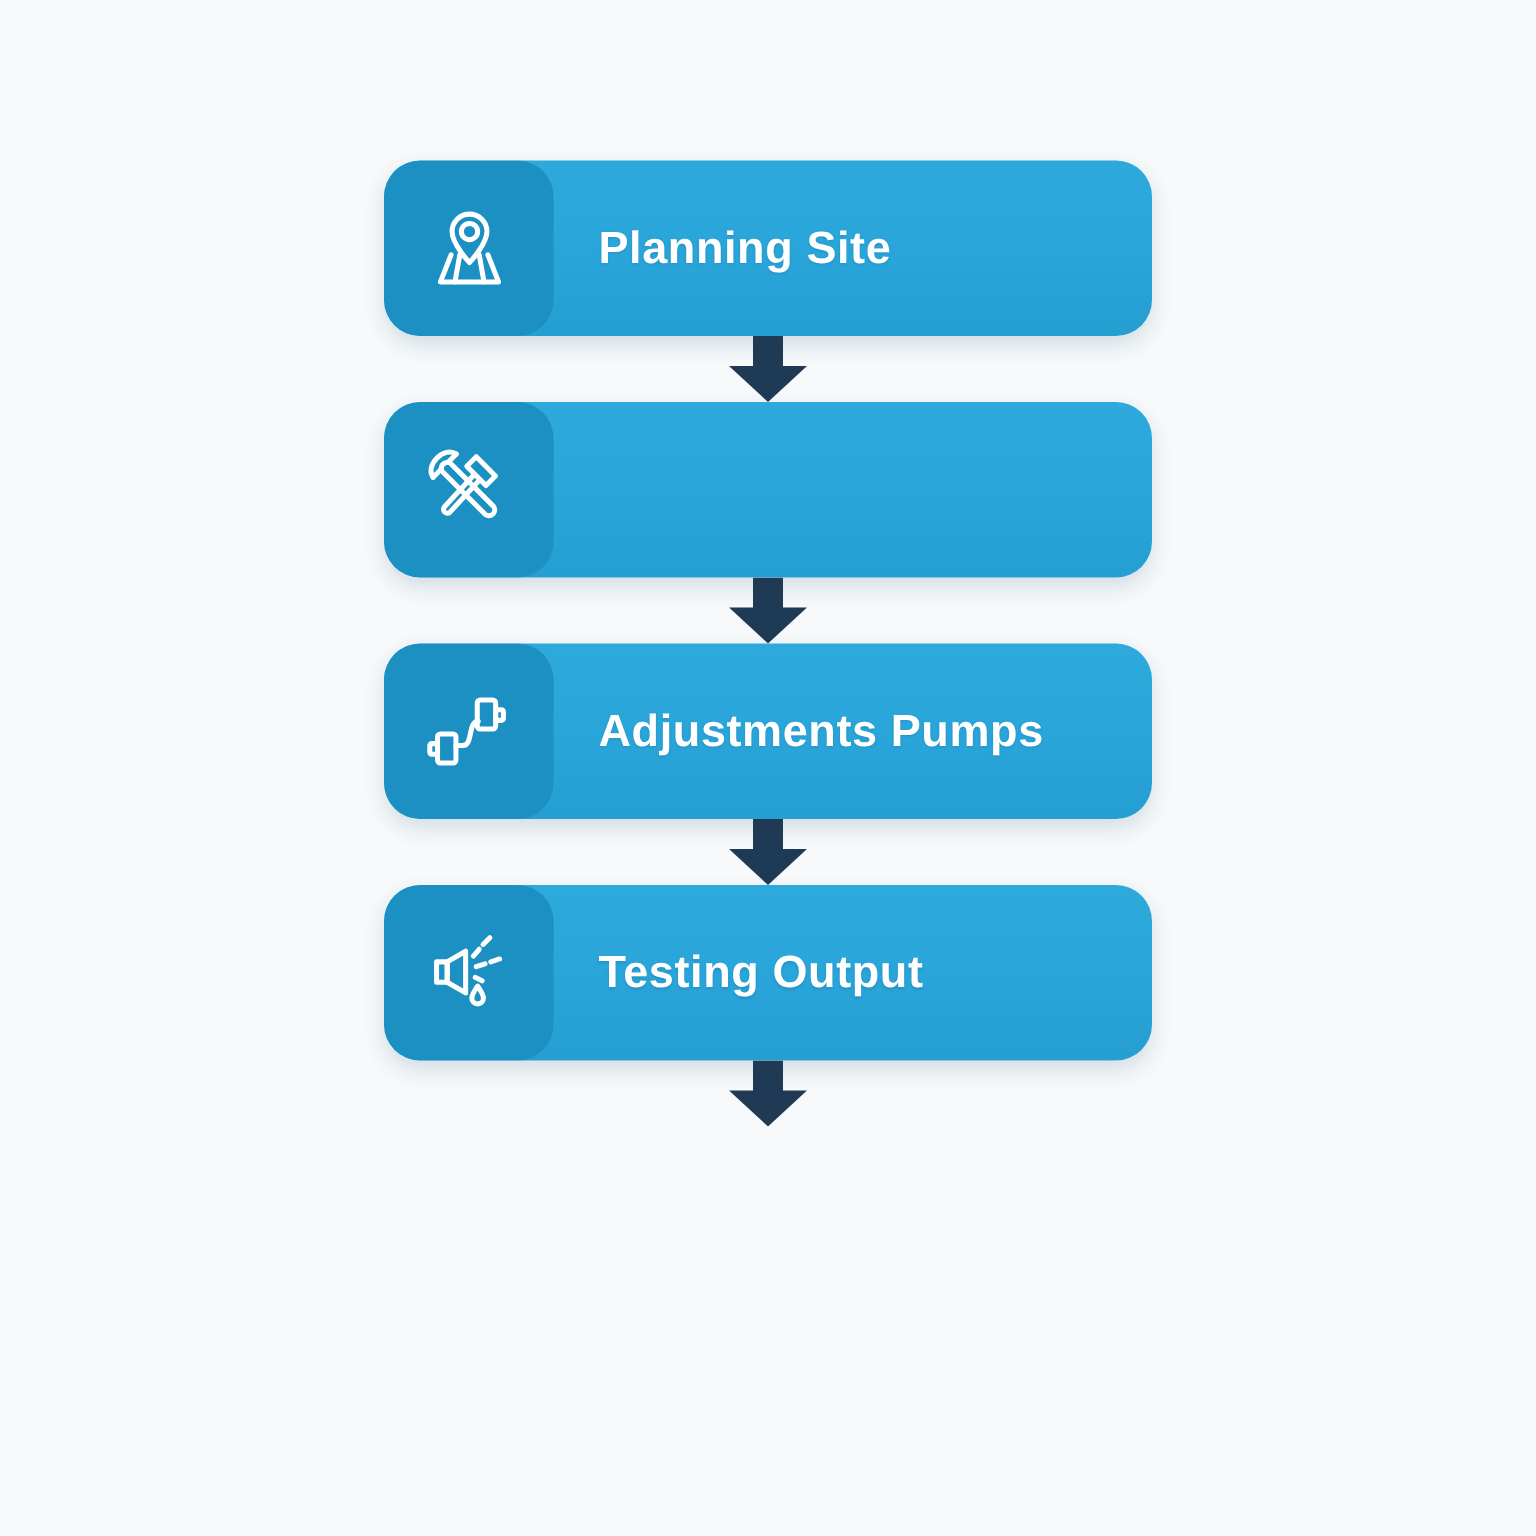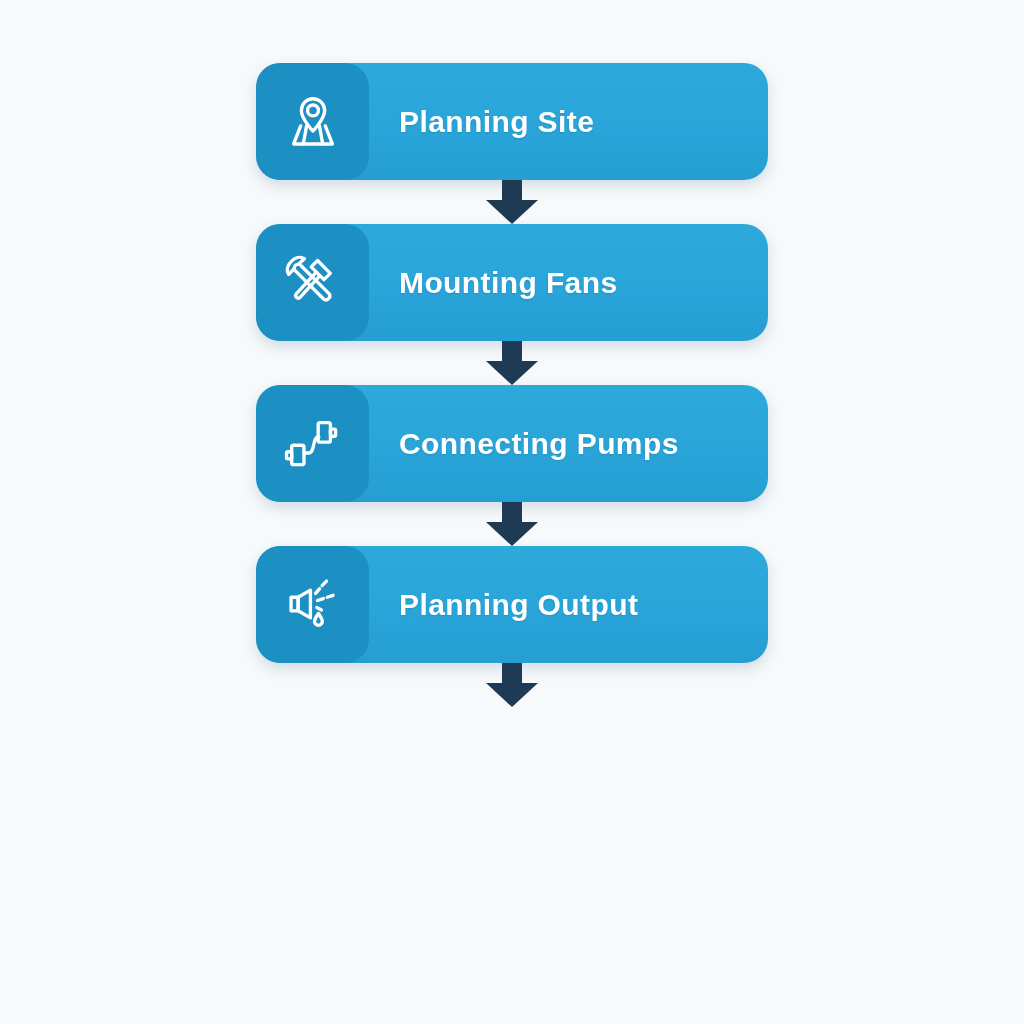--- a/index.html
+++ b/index.html
@@ -7,21 +7,21 @@
   }
   *{margin:0;padding:0;box-sizing:border-box;}
   html,body{width:1024px;height:1024px;}
   body{
     background:var(--bg);
     font-family:"Liberation Sans","DejaVu Sans",sans-serif;
     overflow:hidden;
   }
   .flow{
     width:512px;
-    margin:63px auto 0 auto;
+    margin:107px auto 0 auto;
     display:flex;
     flex-direction:column;
     align-items:stretch;
   }
   .step{
     display:flex;
     height:117px;
     background:linear-gradient(180deg, #2ea9dc 0%, var(--bar) 55%, #259ed2 100%);
     border-radius:24px;
     box-shadow:0 6px 14px rgba(25,80,120,0.16);
@@ -85,62 +85,61 @@
     <div class="tile">
       <svg width="62" height="62" viewBox="0 0 48 48" fill="none" stroke="#ffffff" stroke-width="2.6" stroke-linecap="round" stroke-linejoin="round">
         <path d="M17.2 5.2 C 11 0.8 0.8 11 5.2 17.2"></path>
         <path d="M17.2 5.2 L13 9.4 M5.2 17.2 L9.4 13"></path>
         <path d="M13 9.4 A 3.4 3.4 0 0 0 9.4 13"></path>
         <path d="M14.8 10.6 L36.4 32.2 A 3 3 0 0 1 32.2 36.4 L10.6 14.8"></path>
         <polygon points="22.6,11.5 27.5,6.6 37.4,16.5 32.5,21.4"></polygon>
         <path d="M28.9 18.9 L13.8 35.3 A 2 2 0 0 1 11 32.5 L26.1 16.1"></path>
       </svg>
     </div>
-    <div class="label">Mounting Fans</div>
   </div>
 
   <div class="gap">
     <svg width="56" height="44" viewBox="0 0 56 44">
       <rect x="18" y="0" width="20" height="21" fill="var(--arrow)"></rect>
       <polygon points="2,20 54,20 28,44" fill="var(--arrow)"></polygon>
     </svg>
   </div>
 
   <div class="step">
     <div class="tile">
       <svg width="62" height="62" viewBox="0 0 48 48" fill="none" stroke="#ffffff" stroke-width="2.6" stroke-linecap="round" stroke-linejoin="round">
         <rect x="7.5" y="25" width="9.5" height="15" rx="1.5"></rect>
         <rect x="3.5" y="30" width="4" height="5.5" rx="1"></rect>
         <rect x="28" y="7.5" width="9.5" height="15" rx="1.5"></rect>
         <rect x="37.5" y="12.5" width="4" height="5.5" rx="1"></rect>
         <path d="M17 31 h3.5 c5.5 0 2.5 -12.5 8 -12.5"></path>
       </svg>
     </div>
-    <div class="label">Connecting Pumps</div>
+    <div class="label">Adjustments Pumps</div>
   </div>
 
   <div class="gap">
     <svg width="56" height="44" viewBox="0 0 56 44">
       <rect x="18" y="0" width="20" height="21" fill="var(--arrow)"></rect>
       <polygon points="2,20 54,20 28,44" fill="var(--arrow)"></polygon>
     </svg>
   </div>
 
   <div class="step">
     <div class="tile">
       <svg width="62" height="62" viewBox="0 0 48 48" fill="none" stroke="#ffffff" stroke-width="2.6" stroke-linecap="round" stroke-linejoin="round">
         <rect x="7" y="18" width="5.5" height="10.5"></rect>
         <polygon points="12.5,18 22,12.5 22,34 12.5,28.5"></polygon>
         <path d="M26 15 L29 11.5 M31 9 L34.5 5.5"></path>
         <path d="M27.5 20.5 L32 19 M35 18 L39.5 16.5"></path>
         <path d="M27 26 L30.5 27.8"></path>
         <path d="M28.2 30.5 c-2 3 -3 4.4 -3 6.2 a3 3 0 0 0 6 0 c0 -1.8 -1 -3.2 -3 -6.2 z"></path>
       </svg>
     </div>
-    <div class="label">Planning Output</div>
+    <div class="label">Testing Output</div>
   </div>
 
   <div class="gap">
     <svg width="56" height="44" viewBox="0 0 56 44">
       <rect x="18" y="0" width="20" height="21" fill="var(--arrow)"></rect>
       <polygon points="2,20 54,20 28,44" fill="var(--arrow)"></polygon>
     </svg>
   </div>
 
 

